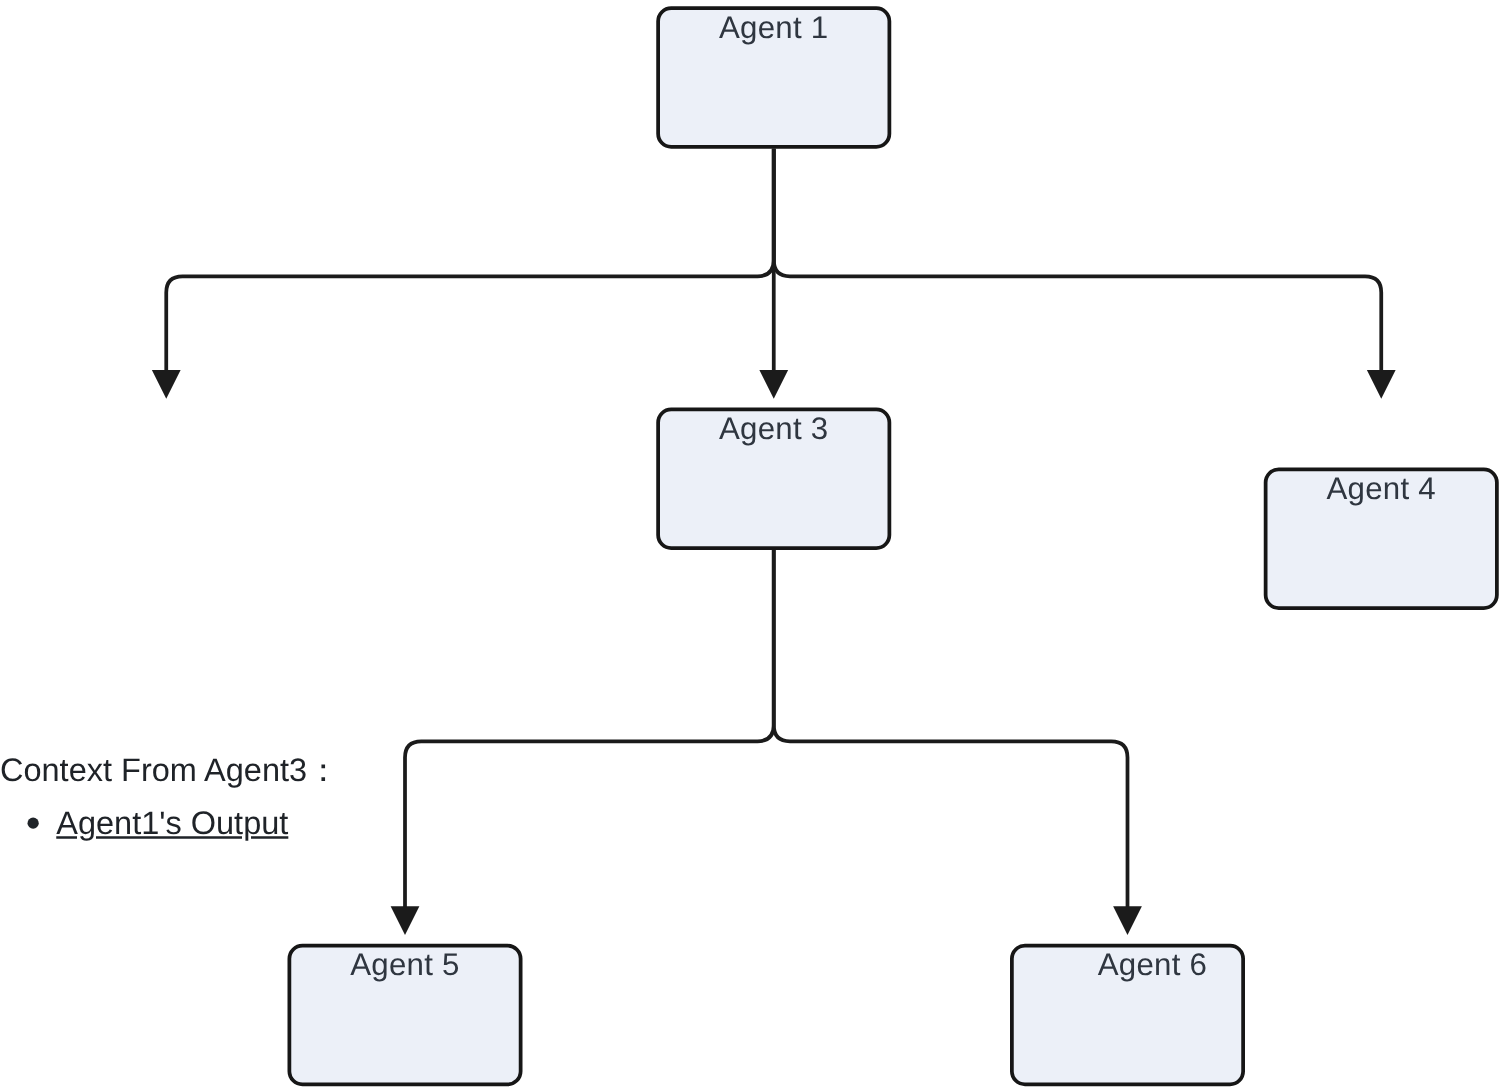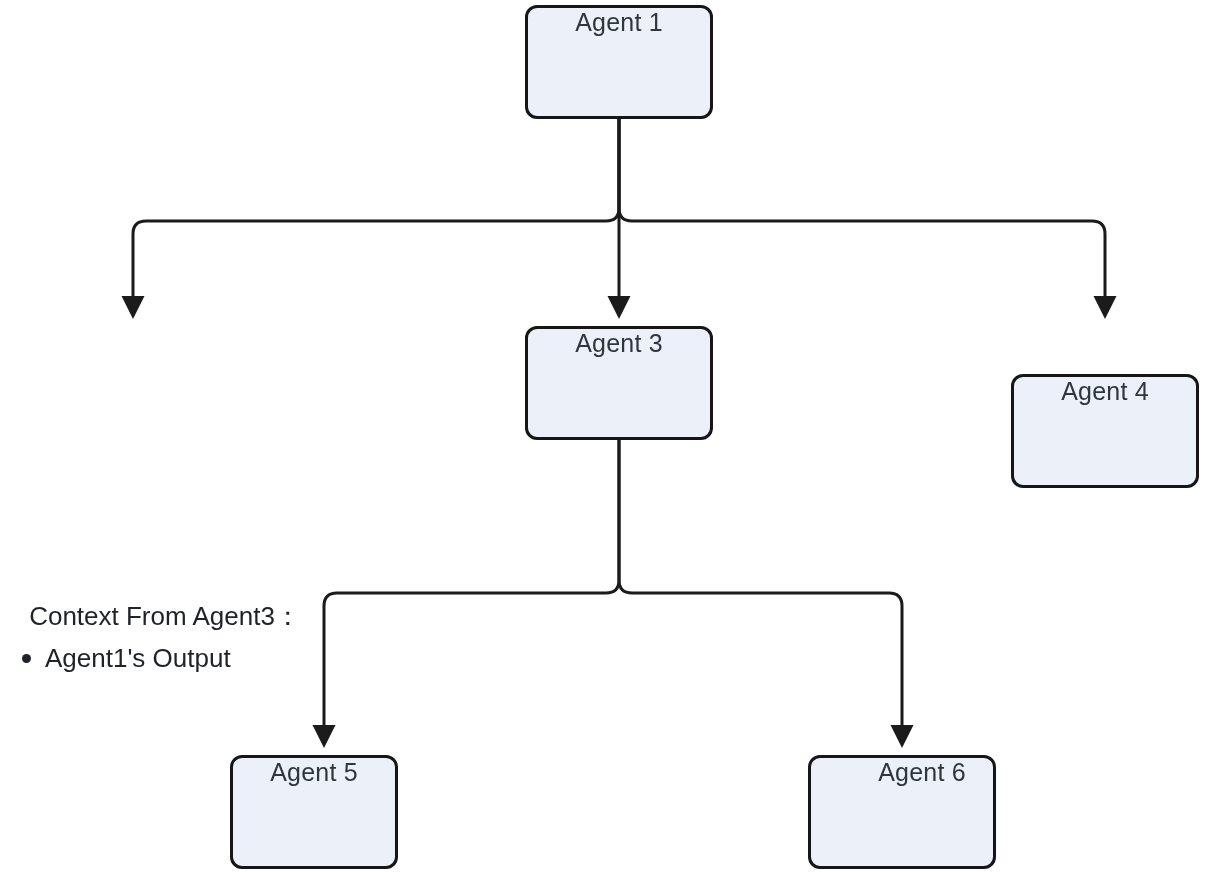--- a/index.html
+++ b/index.html
@@ -40,26 +40,26 @@
     left: 0;
     top: 596px;
     width: 330px;
     color: var(--ann-text, #1f2328);
     font-size: 26px;
     line-height: 40px;
   }
   .annotation-title {
     margin: 0;
     white-space: nowrap;
-    text-align: center;
   }
   .annotation-list {
     margin: 2px 0 0 20px;
     padding: 0;
     list-style: none;
+    text-decoration: underline;
   }
   .annotation-list li {
     position: relative;
     padding-left: 25px;
     white-space: nowrap;
   }
   .annotation-list li::before {
     content: "";
     position: absolute;
     left: 2px;
@@ -90,21 +90,21 @@
 
   <div class="node" style="left: 525px; top: 5px; width: 188px; height: 114px;">
     <span>Agent 1</span>
   </div>
   <div class="node" style="left: 525px; top: 326px; width: 188px; height: 114px;">
     <span>Agent 3</span>
   </div>
   <div class="node" style="left: 1011px; top: 326px; width: 188px; height: 114px; margin-top: 48px;">
     <span>Agent 4</span>
   </div>
-  <div class="node" style="left: 230px; top: 755px; width: 168px; height: 114px;">
+  <div class="node" style="left: 230px; top: 755px; width: 188px; height: 114px;">
     <span>Agent 5</span>
   </div>
   <div class="node" style="left: 808px; top: 755px; width: 188px; height: 114px; padding-left: 40px;">
     <span>Agent 6</span>
   </div>
 
   <div class="annotation">
     <p class="annotation-title">Context From Agent3：</p>
     <ul class="annotation-list">
       <li>Agent1's Output</li>

